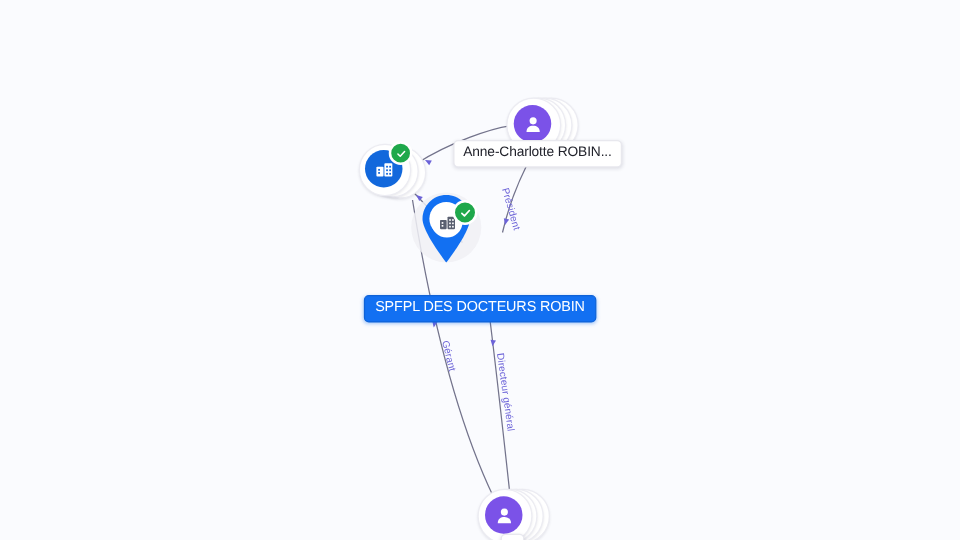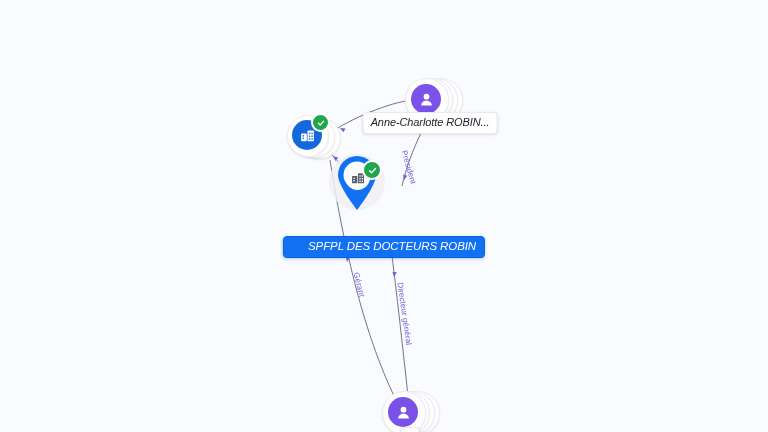--- a/index.html
+++ b/index.html
@@ -131,29 +131,28 @@
     white-space: nowrap;
     font-size: 11px;
     line-height: 13px;
     padding: 3px 7px 4px 7px;
     border-radius: 4px;
     background: #ffffff;
     color: #21222b;
     border: 1px solid #e8e8ee;
     box-shadow: 0 1px 3px rgba(40,40,70,0.13);
     letter-spacing: -0.1px;
-    font-style: italic;
   }
   .node-label.primary {
     background: #1270F2;
     color: #ffffff;
     border: 1px solid #0e62d8;
     box-shadow: 0 1px 3px rgba(18,112,242,0.35);
     font-size: 11.5px;
-    padding: 3px 8px 4px 24px;
+    padding: 3px 8px 4px 8px;
   }
   .edge-label {
     position: absolute;
     white-space: nowrap;
     font-size: 8px;
     letter-spacing: 0.1px;
     transform-origin: 0 50%;
   }
   .edge-label.purple { color: #6C63D8; }
   .edge-label.blue   { color: #3B6FE0; }

